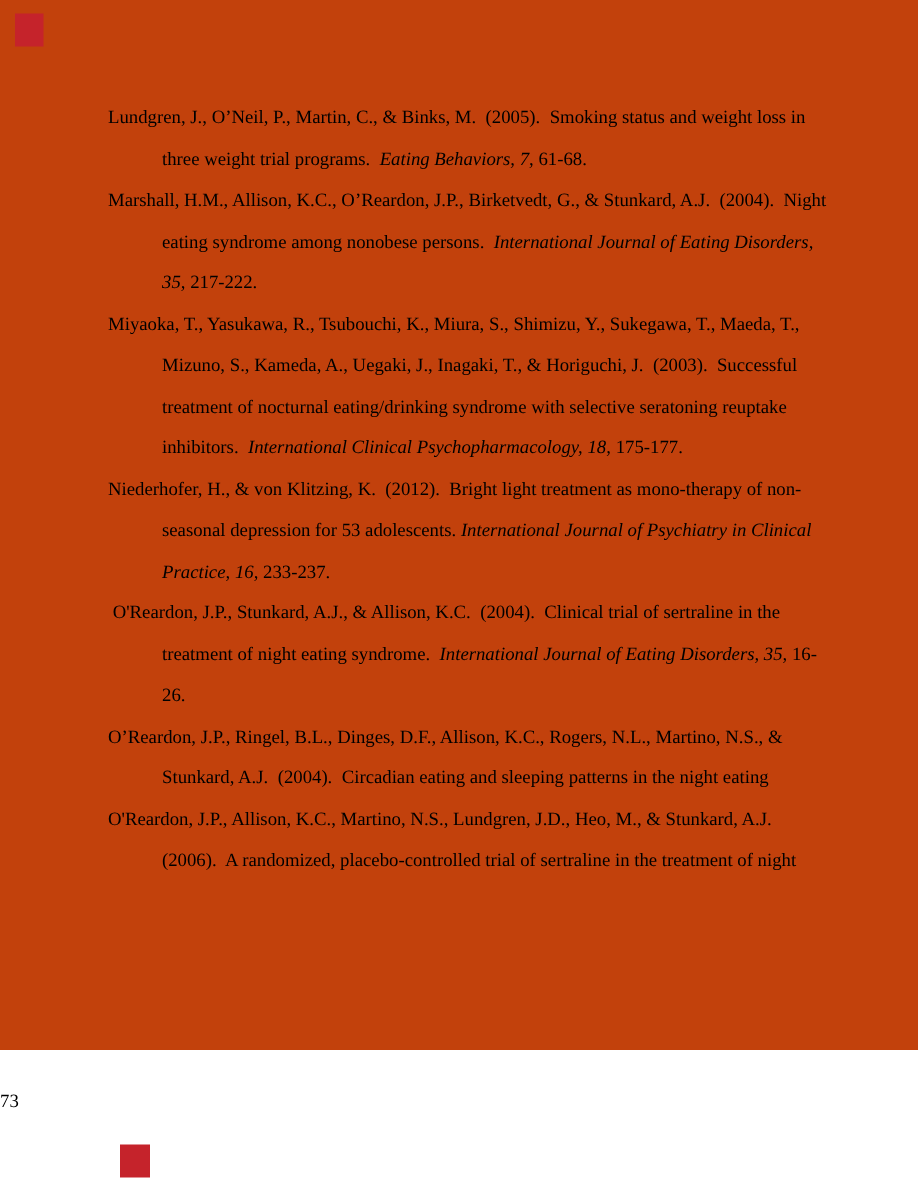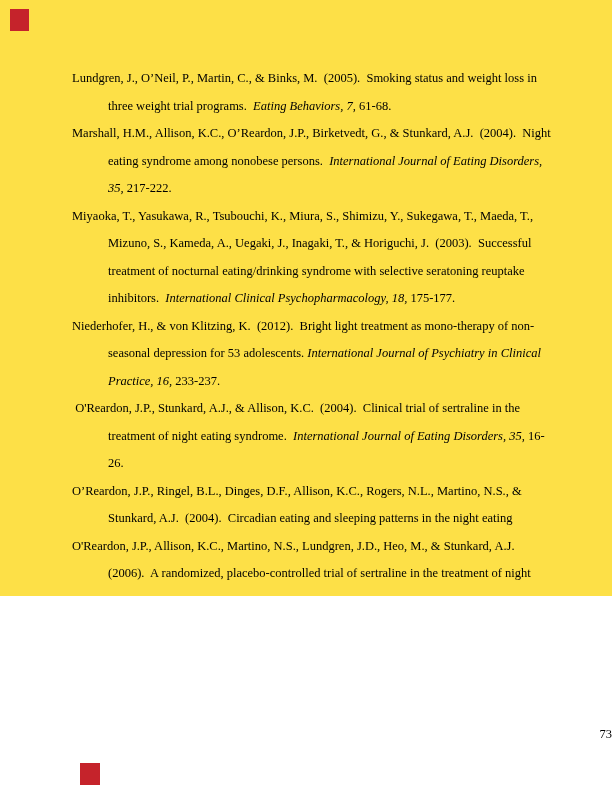--- a/index.html
+++ b/index.html
@@ -7,22 +7,22 @@
     width: 612px;
     height: 792px;
     background: #ffffff;
     font-family: "Liberation Serif", "DejaVu Serif", serif;
     color: #000000;
     overflow: hidden;
   }
   .page {
     position: relative;
     width: 612px;
-    height: 596px;
-    background: #fde047;
+    height: 700px;
+    background: #c2410c;
   }
   .references-list {
     position: absolute;
     left: 72px;
     top: 65px;
     width: 500px;
   }
   .ref-line {
     white-space: pre;
     font-size: 12.5px;
@@ -34,21 +34,21 @@
     padding-left: 36px;
   }
   .ref-line .it {
     font-style: italic;
   }
   .page-number-wrap {
     position: absolute;
     left: 0;
     right: 0;
     top: 721px;
-    text-align: right;
+    text-align: left;
     font-size: 12.5px;
     line-height: 27.5px;
   }
   .marker {
     position: absolute;
   }
 </style>
 </head>
 <body>
 

